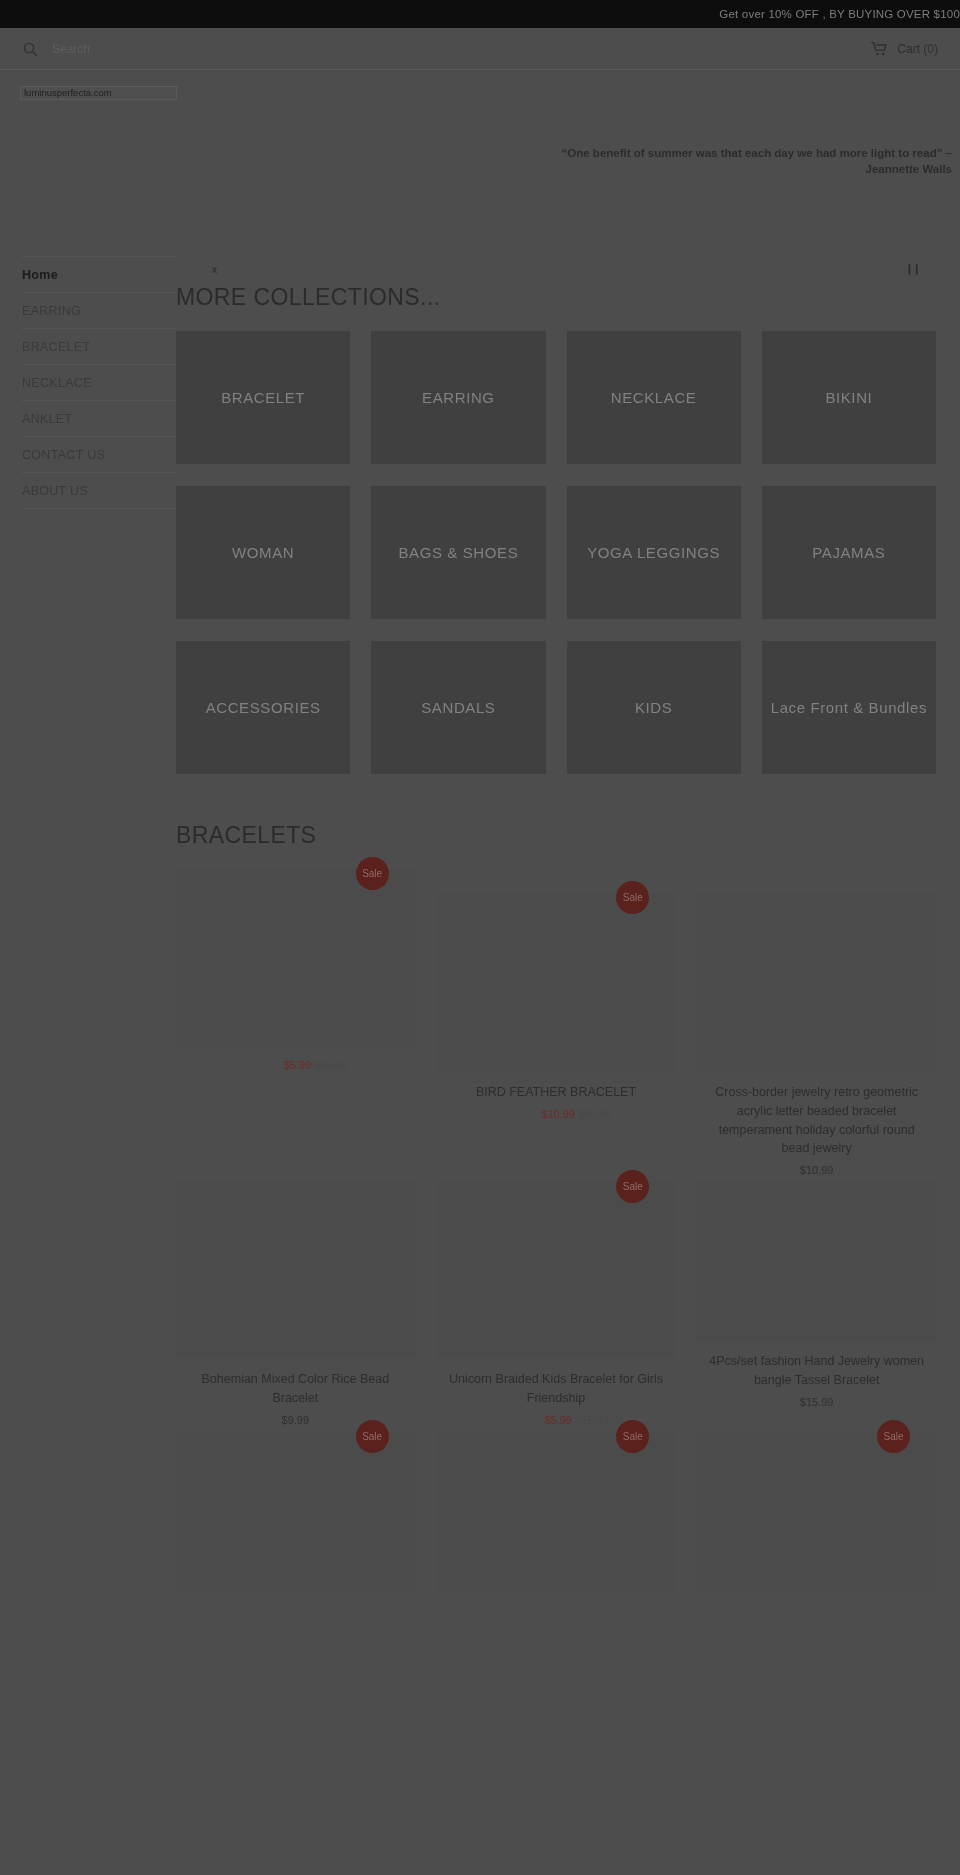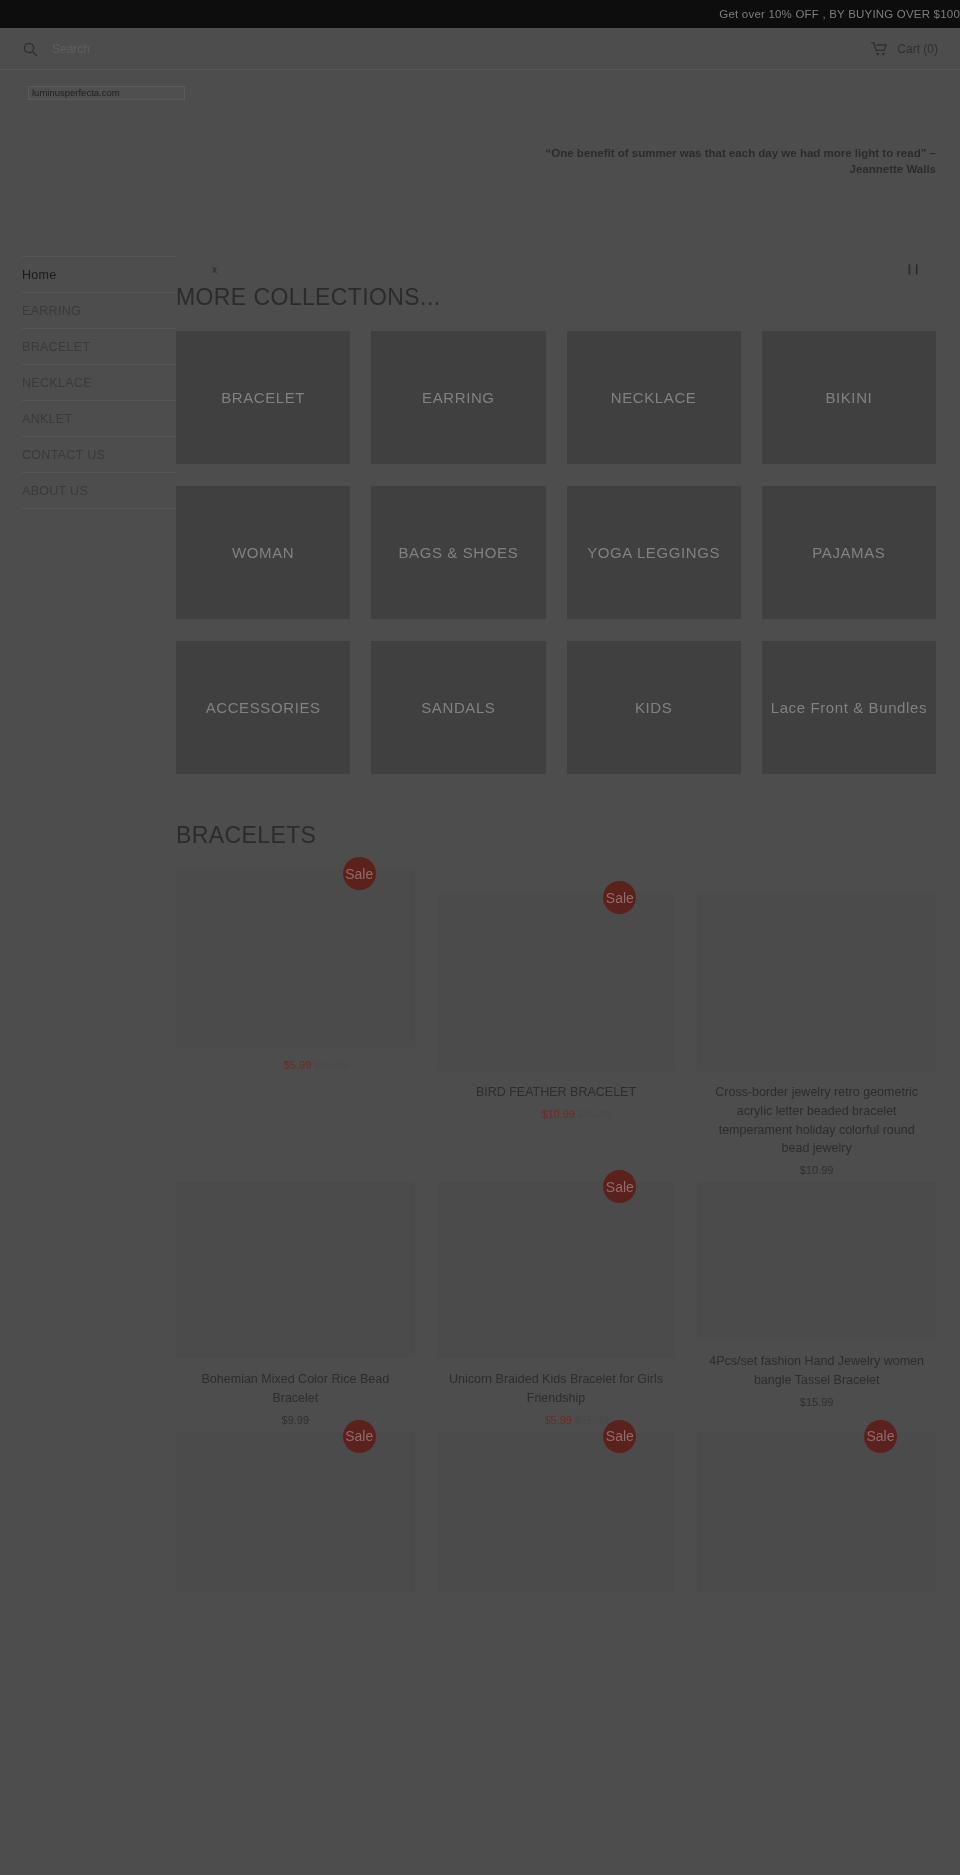--- a/index.html
+++ b/index.html
@@ -39,37 +39,37 @@
     background: transparent; border: none; outline: none;
     color: #5e5e5e; font-size: 12px; font-family: "Liberation Sans", sans-serif;
     width: 220px;
   }
   .search-input::placeholder { color: #5e5e5e; }
   .cart { display: flex; align-items: flex-end; gap: 9px; color: #2f2f2f; font-size: 12px; }
   .cart-icon { width: 17px; height: 14px; display: block; color: #2f2f2f; }
 
   
   .urlbar {
-    margin: 16px 0 0 28px;
+    margin: 16px 0 0 20px;
     width: 157px; height: 14px;
     border: 1px solid #5a5a5a;
     background: #4f4f4f;
     display: flex; align-items: center;
     padding: 0 3px;
   }
   .urlbar span { font-size: 9.5px; color: #1f1f1f; line-height: 1; }
 
   
   .hero {
     height: 150px;
     position: relative;
   }
   .hero-quote {
     position: absolute;
-    right: 24px; top: 46px;
+    right: 8px; top: 46px;
     width: 430px;
     text-align: right;
     font-size: 11.5px;
     font-weight: bold;
     color: #2c2c2c;
     line-height: 1.35;
   }
 
   
   .body-wrap { display: flex; align-items: flex-start; }
@@ -77,21 +77,21 @@
   
   .sidebar { width: 176px; padding-left: 22px; padding-top: 6px; }
   .nav-item {
     border-top: 1px solid #565656;
     padding: 11px 0 10px 0;
     font-size: 12.5px;
     color: #3a3a3a;
     letter-spacing: .3px;
   }
   .nav-item:last-child { border-bottom: 1px solid #565656; }
-  .nav-item.active { font-weight: normal; color: #1c1c1c; }
+  .nav-item.active { font-weight: bold; color: #1c1c1c; }
 
   
   .main { flex: 1; padding-right: 24px; }
   .slider-controls {
     height: 30px; position: relative;
     margin-top: 4px;
   }
   .slider-x {
     position: absolute; left: 36px; top: 10px;
     font-size: 10px; color: #2a2a2a; cursor: pointer;
@@ -139,26 +139,26 @@
   }
   .product { position: relative; }
   .product-img {
     height: 178px;
     background: #4b4b4b;
     margin-bottom: 12px;
   }
   .product-img.tall { height: 176px; }
   .sale-badge {
     position: absolute;
-    top: -12px; right: 39px;
+    top: -12px; right: 26px;
     width: 33px; height: 33px;
     border-radius: 50%;
     background: #5a211d;
     color: #936b68;
-    font-size: 14px;
+    font-size: 10px;
     display: flex; align-items: center; justify-content: center;
     z-index: 3;
   }
   .product-title {
     text-align: center;
     font-size: 12.5px;
     color: #2d2d2d;
     line-height: 1.5;
     padding: 0 8px;
   }

